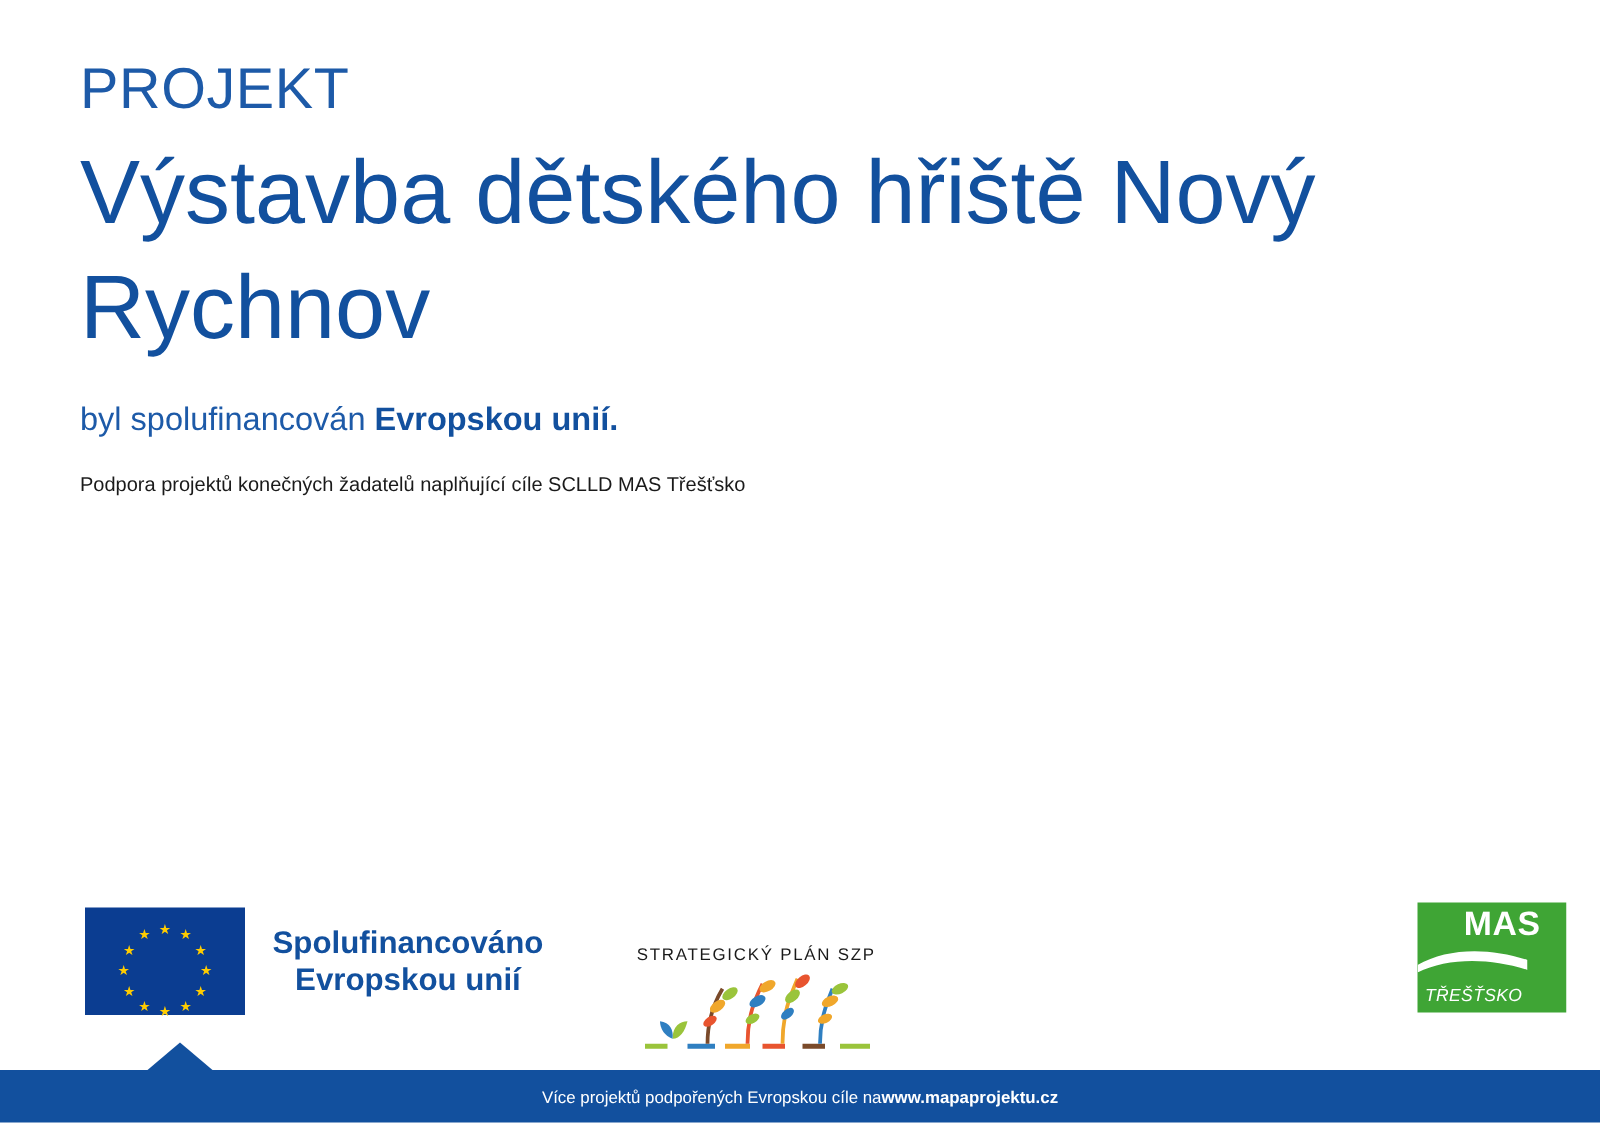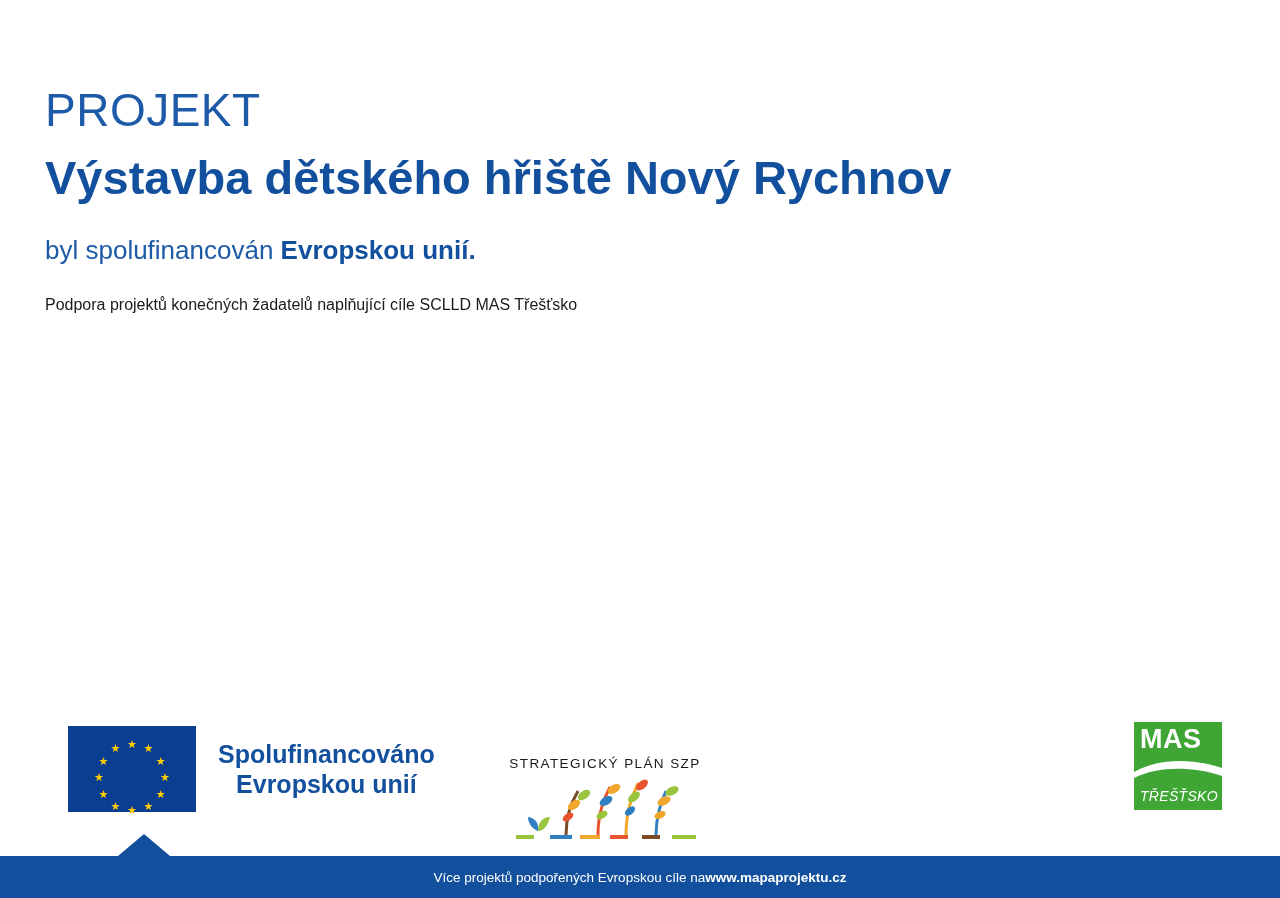--- a/index.html
+++ b/index.html
@@ -18,38 +18,37 @@
   .poster {
     position: relative;
     width: 1280px;
     height: 898px;
     background: #ffffff;
   }
 
   
   .content {
     position: absolute;
-    left: 45px;
+    left: 64px;
     top: 46px;
     width: 1100px;
-    margin-top: 40px;
   }
 
   .kicker {
     font-size: 46px;
     letter-spacing: 0.5px;
     color: #1d5aa8;
     font-weight: 400;
     line-height: 1.05;
     margin: 0 0 14px 0;
   }
 
   .project-title {
-    font-size: 47px;
-    font-weight: bold;
+    font-size: 72px;
+    font-weight: normal;
     color: #12509e;
     line-height: 1.28;
     margin: 0 0 26px 0;
     max-width: 1060px;
   }
 
   .cofin {
     font-size: 26px;
     color: #1d5aa8;
     font-weight: 400;
@@ -134,20 +133,21 @@
 
   
   .mas-logo {
     position: absolute;
     left: 1134px;
     top: 10px;
     width: 88px;
     height: 88px;
     background: #3fa535;
     overflow: hidden;
+    padding-left: 31px;
   }
   .mas-top {
     color: #ffffff;
     font-weight: bold;
     font-size: 27px;
     letter-spacing: 0.5px;
     padding: 3px 0 0 6px;
     line-height: 1.05;
   }
   .mas-swoosh {

